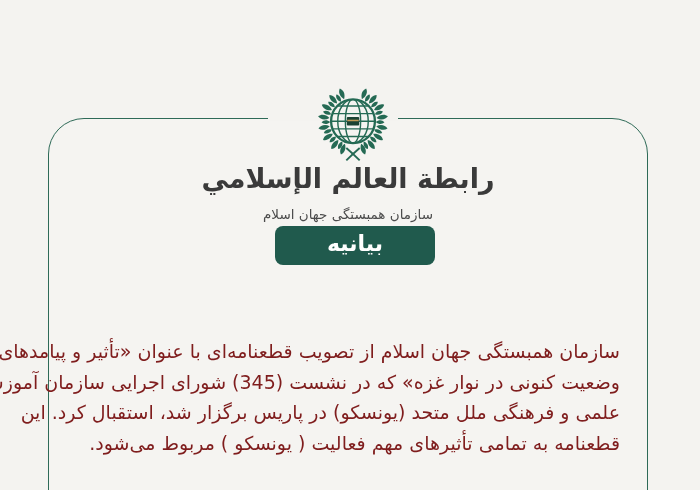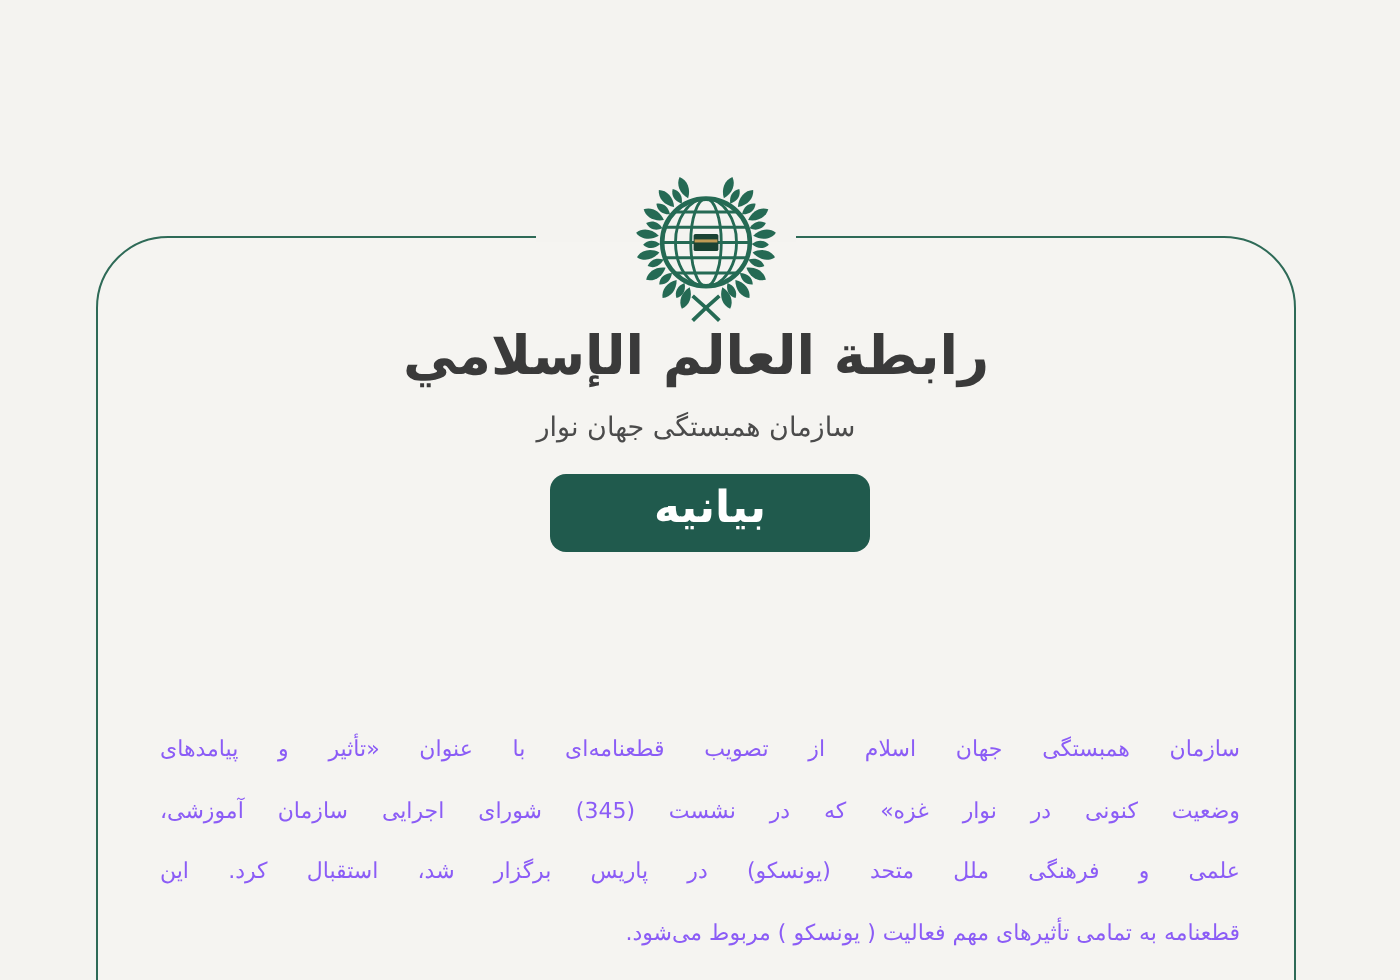--- a/index.html
+++ b/index.html
@@ -23,35 +23,35 @@
     text-align:center; direction:rtl;
     font-size:27px; font-weight:700; color:#3a3a3a;
     font-family:"DejaVu Sans", sans-serif; letter-spacing:-1px;
   }
   .org-persian {
     position:absolute; left:48px; top:206px; width:600px;
     text-align:center; direction:rtl;
     font-size:13.5px; color:#4b4b4b;
   }
   .banner {
-    position:absolute; left:275px; top:237px; width:160px; height:39px;
+    position:absolute; left:275px; top:226px; width:160px; height:39px;
     background:#205a4d; border-radius:8px;
     display:flex; align-items:center; justify-content:center;
   }
   .banner span {
     color:#ffffff; font-size:22px; font-weight:700; line-height:39px;
     padding-bottom:4px;
   }
   .dateline {
     position:absolute; right:88px; top:300px;
     direction:rtl; font-size:14px; line-height:26px; color:#1f1f1f;
   }
   .paragraph {
-    position:absolute; left:80px; top:360px; width:540px;
-    direction:rtl; color:#8b5cf6; font-size:11px;
+    position:absolute; left:80px; top:336px; width:540px;
+    direction:rtl; color:#7f1d1d; font-size:19px;
   }
   .pline {
     height:30.5px; line-height:30.5px; white-space:nowrap;
     text-align:justify; text-align-last:justify; -moz-text-align-last:justify;
     overflow:visible;
   }
   .pline.last { text-align:right; text-align-last:right; -moz-text-align-last:right; white-space:normal; }
 </style>
 </head>
 <body>
@@ -118,21 +118,21 @@
       </g>
       <g>
         <rect x="38.5" y="33.5" width="13" height="9" rx="1" fill="#1a4233"></rect>
         <line x1="39" y1="37.2" x2="51" y2="37.2" stroke="#c09a55" stroke-width="1.6"></line>
       </g>
     </g>
   </svg>
 
   <div class="org-arabic">رابطة العالم الإسلامي</div>
 
-  <div class="org-persian">سازمان همبستگی جهان نوار</div>
+  <div class="org-persian">سازمان همبستگی جهان اسلام</div>
 
   <div class="banner">
     <span>بیانیه</span>
   </div>
 
 
   <div class="paragraph">
     <div class="pline">سازمان همبستگی جهان اسلام از تصویب قطعنامه‌ای با عنوان «تأثیر و پیامدهای</div>
     <div class="pline">وضعیت کنونی در نوار غزه» که در نشست (345) شورای اجرایی سازمان آموزشی،</div>
     <div class="pline">علمی و فرهنگی ملل متحد (یونسکو) در پاریس برگزار شد، استقبال کرد. این</div>

